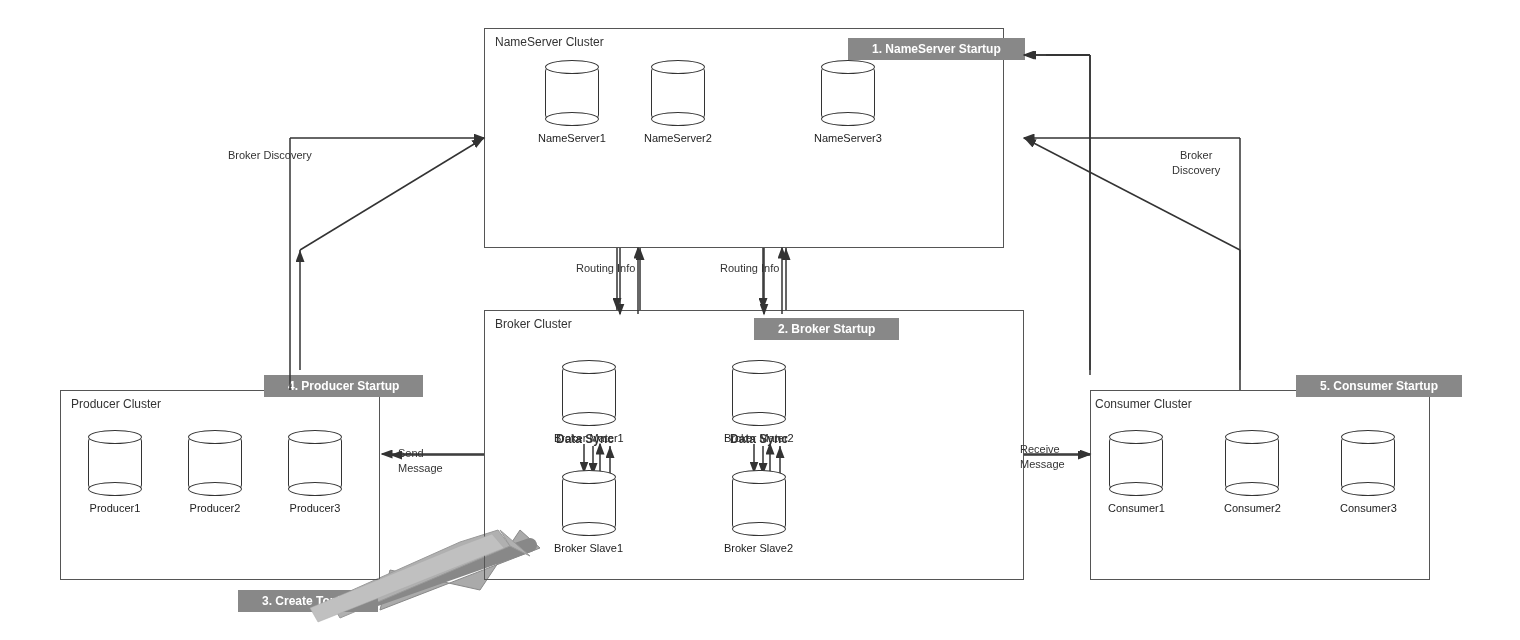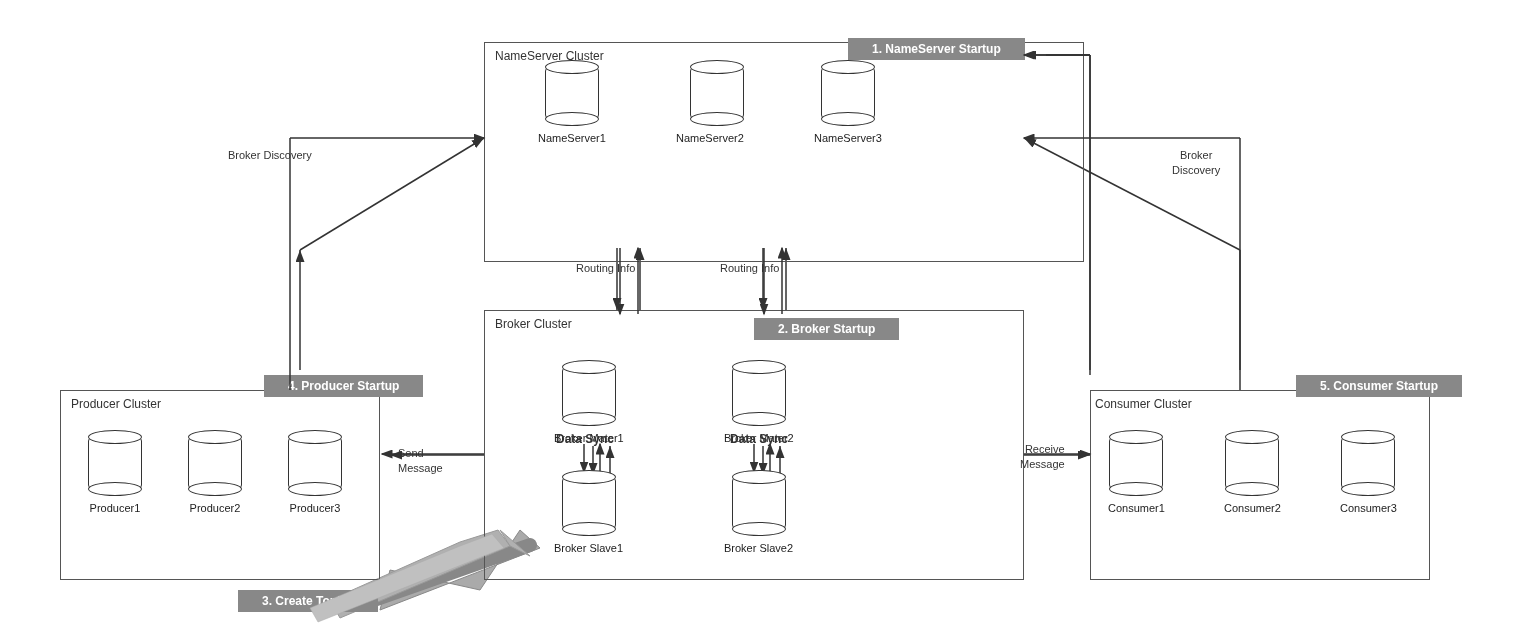--- a/index.html
+++ b/index.html
@@ -141,31 +141,31 @@
     <line x1="360" y1="605" x2="530" y2="545" stroke="#888" stroke-width="14" stroke-linecap="round"></line>
 
   </svg>
 
   <svg style="position:absolute;top:0;left:0;width:1520px;height:640px;pointer-events:none;">
 
     <polygon points="340,618 510,546 498,530 460,542 330,600" fill="#b0b0b0" stroke="#999" stroke-width="1"></polygon>
     <polygon points="500,530 530,556 510,546" fill="#b0b0b0" stroke="#999" stroke-width="1"></polygon>
   </svg>
 
-  <div class="cluster-box" style="left:484px;top:42px;width:600px;height:220px;">
+  <div class="cluster-box" style="left:484px;top:28px;width:520px;height:220px;">
     <span class="cluster-label" style="top:6px;left:10px;">NameServer Cluster</span>
   </div>
 
   <div class="cylinder" style="position:absolute;left:538px;top:60px;">
     <div class="cyl-top"></div>
     <div class="cyl-body"></div>
     <div class="cyl-bottom"></div>
     <div class="cyl-label">NameServer1</div>
   </div>
-  <div class="cylinder" style="position:absolute;left:676px;top:60px;align-items:flex-end;">
+  <div class="cylinder" style="position:absolute;left:644px;top:60px;">
     <div class="cyl-top"></div>
     <div class="cyl-body"></div>
     <div class="cyl-bottom"></div>
     <div class="cyl-label">NameServer2</div>
   </div>
   <div class="cylinder" style="position:absolute;left:814px;top:60px;">
     <div class="cyl-top"></div>
     <div class="cyl-body"></div>
     <div class="cyl-bottom"></div>
     <div class="cyl-label">NameServer3</div>
@@ -261,21 +261,21 @@
   </div>
   <div class="arrow-label" style="left:576px;top:262px;">
     <span>Routing Info</span>
   </div>
   <div class="arrow-label" style="left:720px;top:262px;">
     <span>Routing Info</span>
   </div>
   <div class="arrow-label" style="left:398px;top:446px;line-height:1.4;text-align:left;">
     <span>Send<br>Message</span>
   </div>
-  <div class="arrow-label" style="left:1020px;top:442px;line-height:1.4;text-align:right;">
+  <div class="arrow-label" style="left:1020px;top:442px;line-height:1.4;text-align:left;">
     <span>Receive<br>Message</span>
   </div>
   <div class="arrow-label bold-label" style="left:556px;top:432px;">
     <span>Data  Sync</span>
   </div>
   <div class="arrow-label bold-label" style="left:730px;top:432px;">
     <span>Data  Sync</span>
   </div>
 
   <svg style="position:absolute;top:0;left:0;width:1520px;height:640px;pointer-events:none;">

